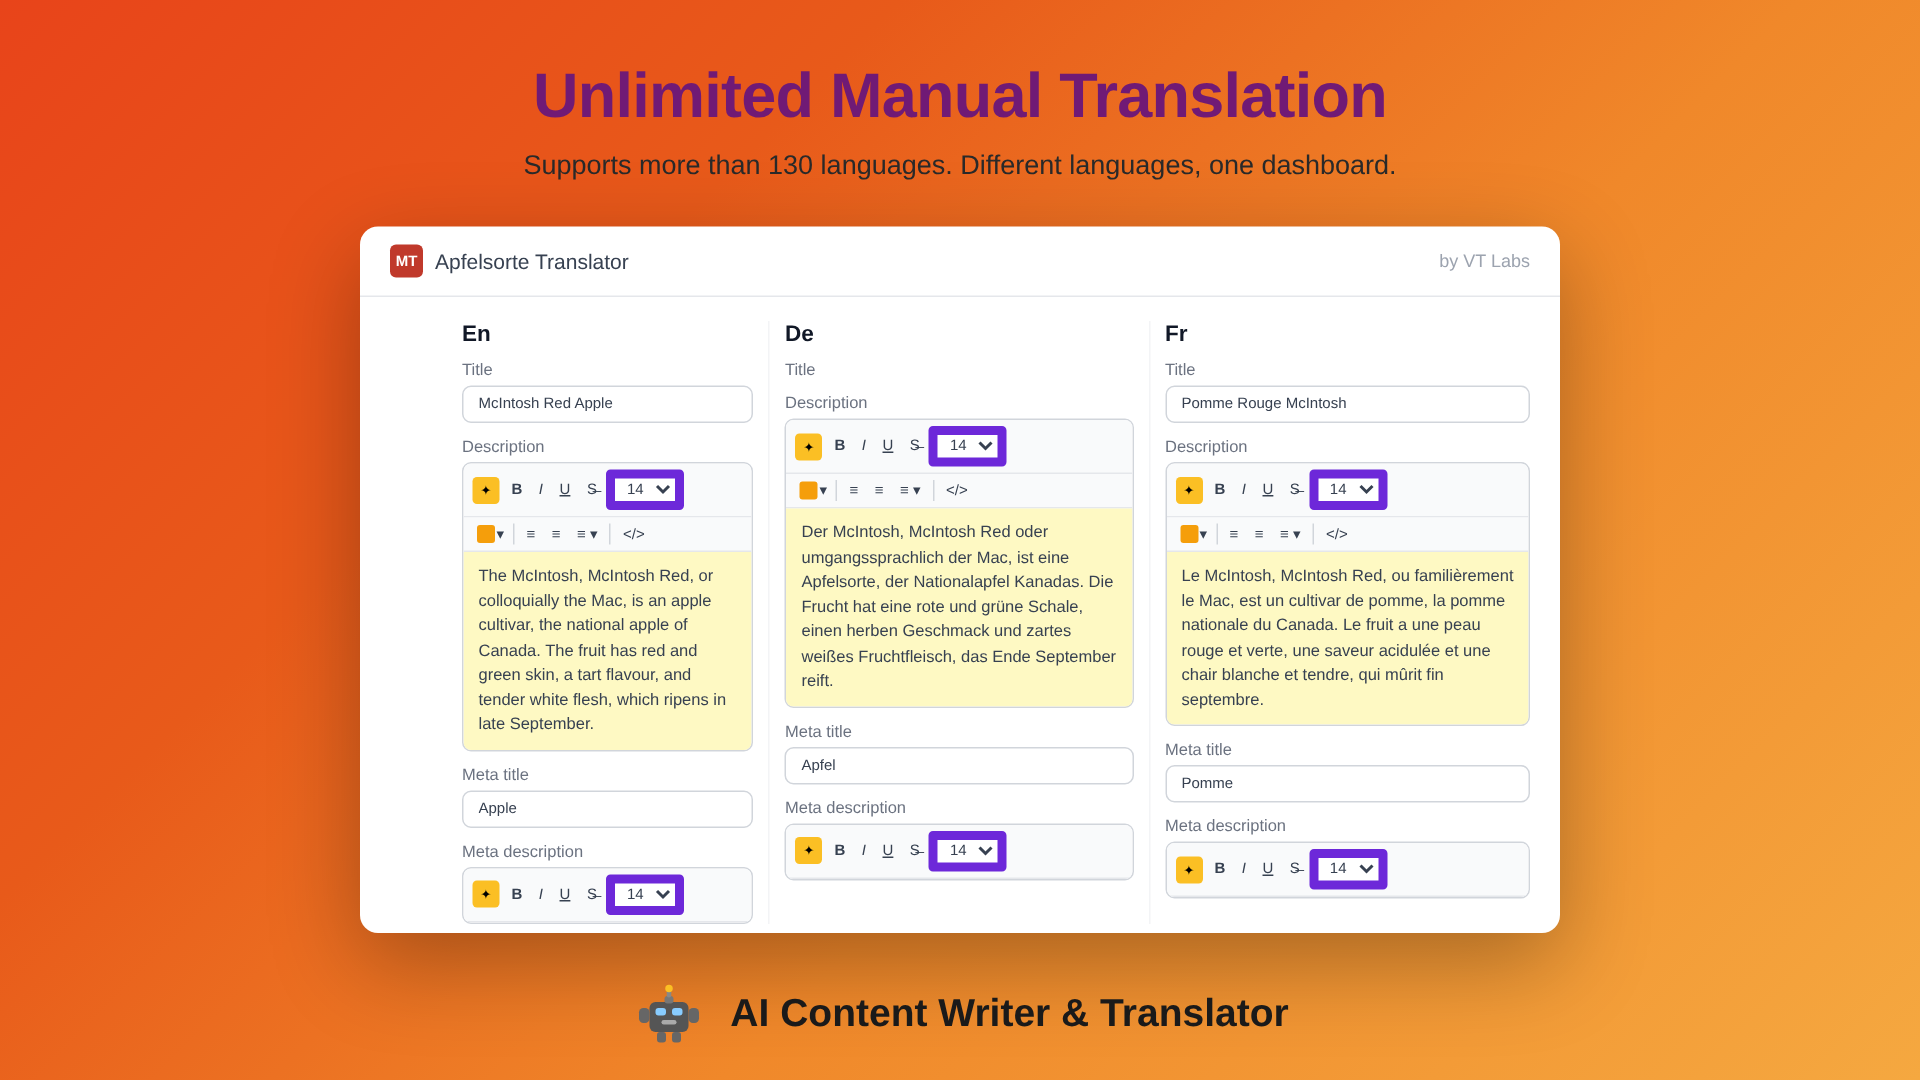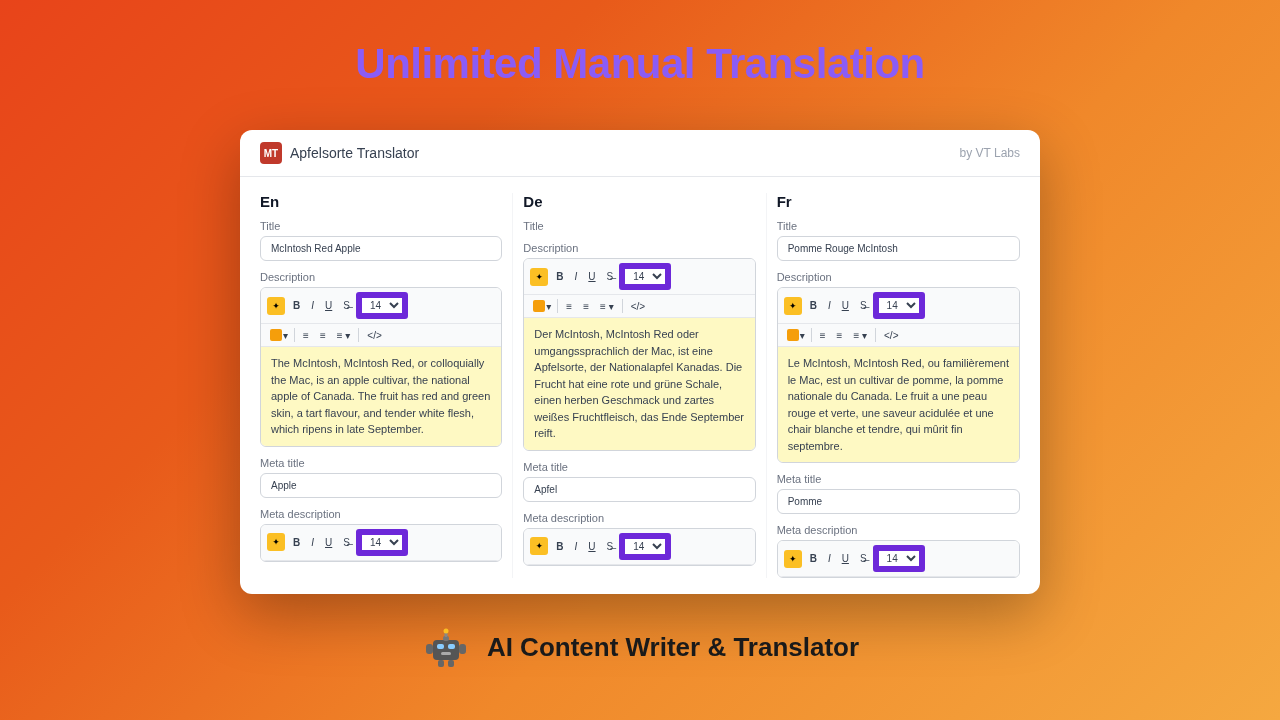--- a/index.html
+++ b/index.html
@@ -17,21 +17,21 @@
 
     .header-section {
       text-align: center;
       padding: 40px 20px 20px;
       color: #1a1a1a;
     }
 
     .main-title {
       font-size: 42px;
       font-weight: 800;
-      color: #8b5cf6;
+      color: #701a75;
       margin-bottom: 12px;
       letter-spacing: -0.5px;
       text-align: center;
     }
 
     .subtitle {
       font-size: 18px;
       color: #2a2a2a;
       font-weight: 400;
     }
@@ -88,21 +88,21 @@
       grid-template-columns: 1fr 1fr 1fr;
       gap: 0;
       padding: 16px 20px;
     }
 
     .column {
       padding: 0 10px;
       border-right: 1px solid #f3f4f6;
     }
 
-    .column:first-child { padding-left: 0; }
+    .column:first-child { padding-left: 0; margin-left: 48px; }
     .column:last-child { padding-right: 0; border-right: none; }
 
     .lang-code {
       font-size: 15px;
       font-weight: 600;
       color: #111827;
       margin-bottom: 2px;
     }
 
     .field-label {
@@ -240,20 +240,21 @@
 
     .bold-btn { font-weight: 700; }
     .italic-btn { font-style: italic; }
     .underline-btn { text-decoration: underline; }
   </style>
 </head>
 <body>
 
 <div class="header-section">
   <h1 class="main-title">Unlimited Manual Translation</h1>
+  <p class="subtitle">Supports more than 130 languages. Different languages, one dashboard.</p>
 </div>
 
 <div class="app-window">
   <div class="app-header">
     <div class="app-logo">
       <div class="logo-icon">
         <span>MT</span>
       </div>
       <span class="app-title">Apfelsorte Translator</span>
     </div>

